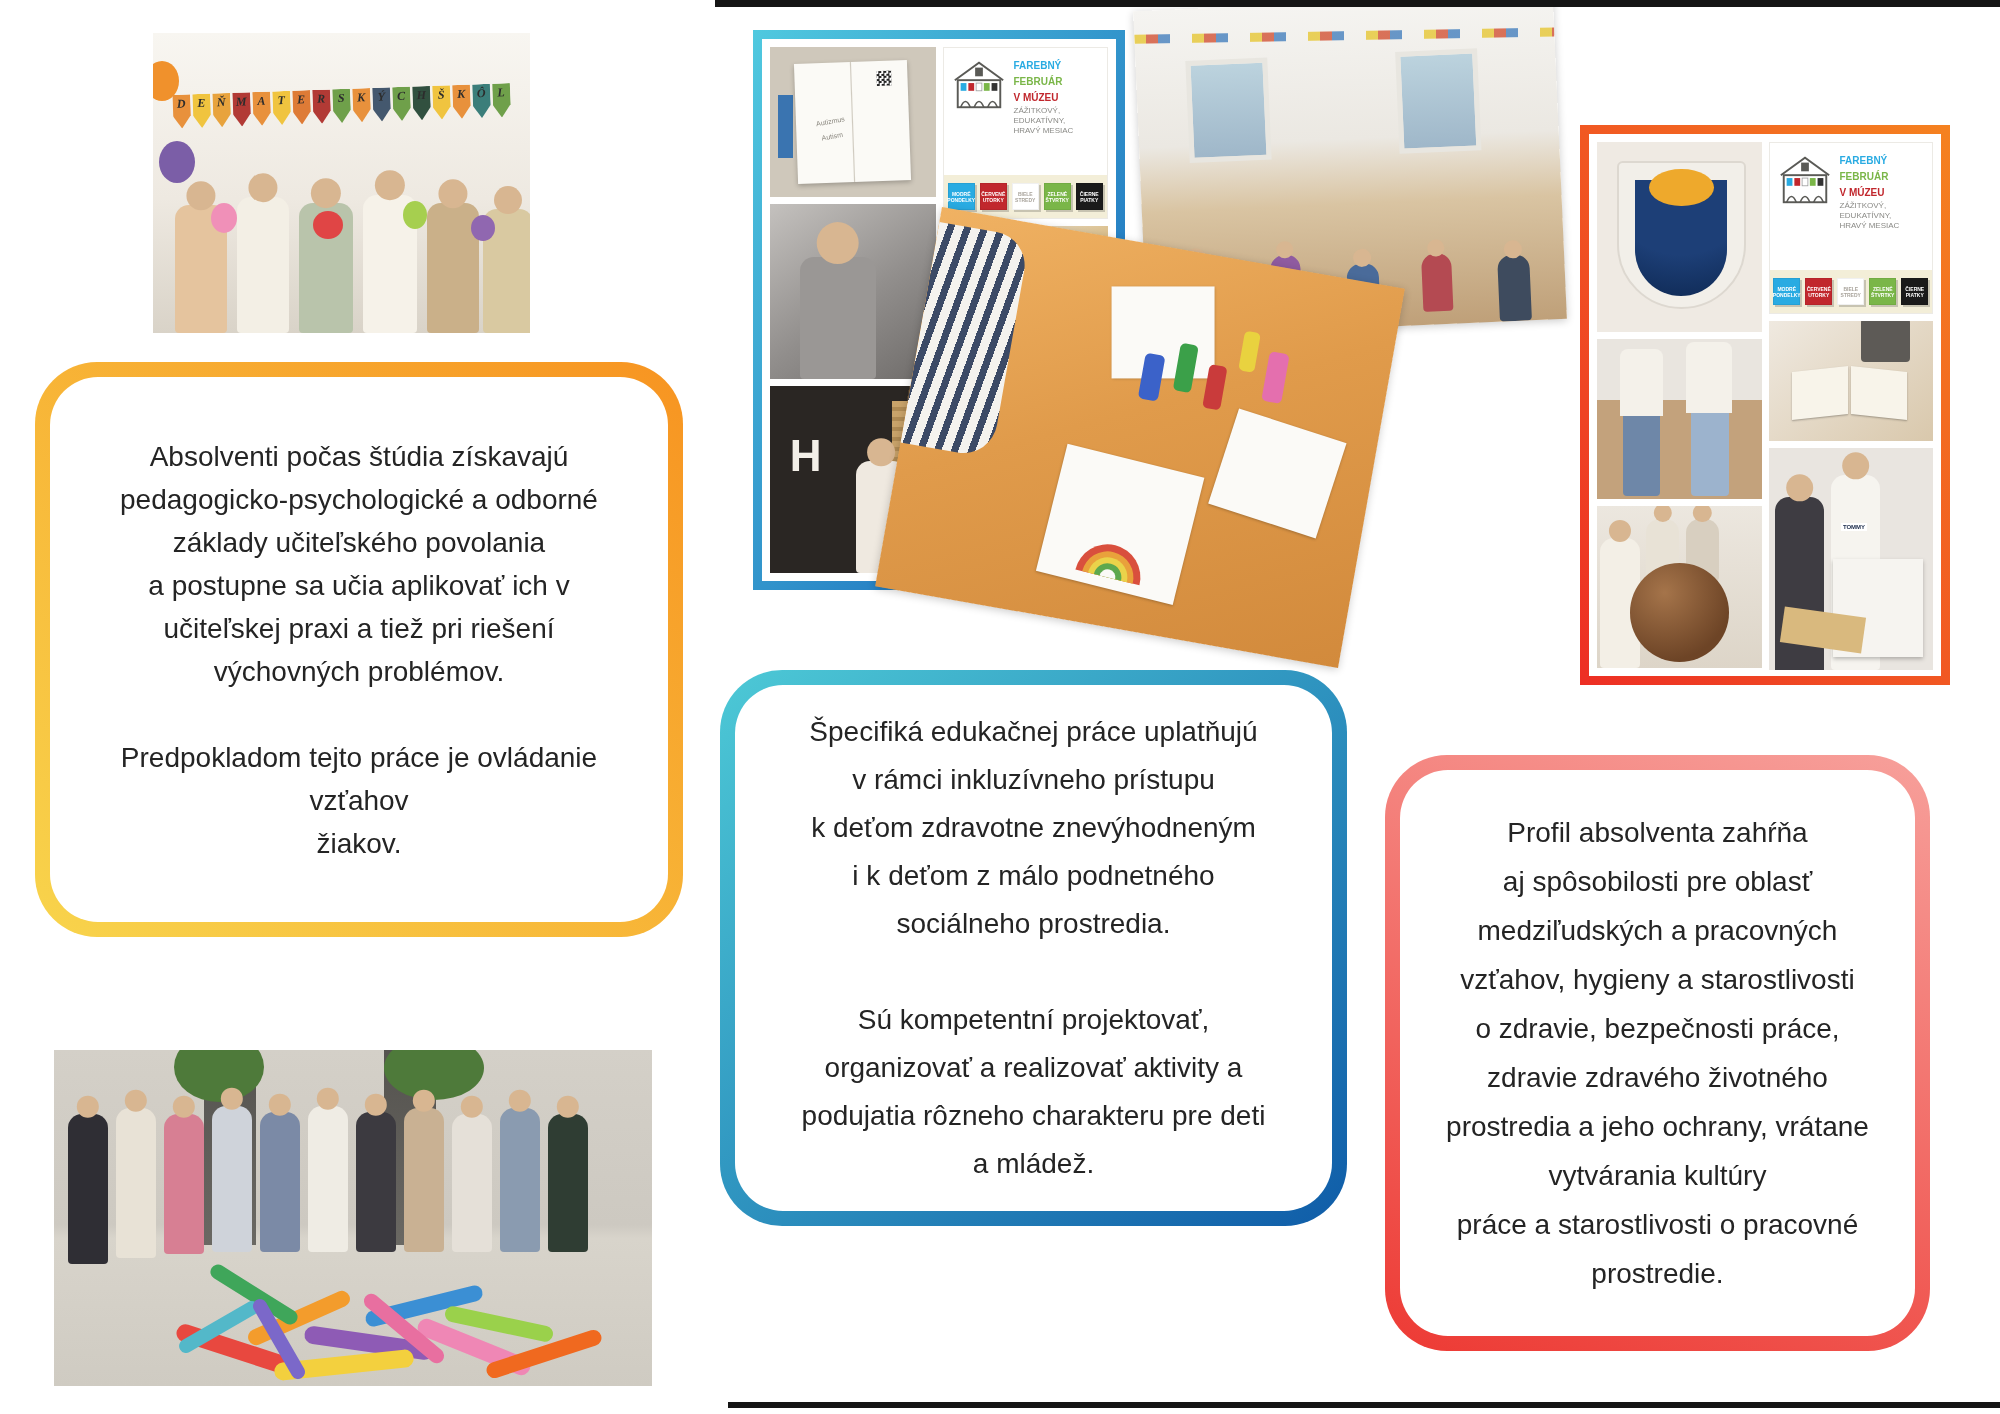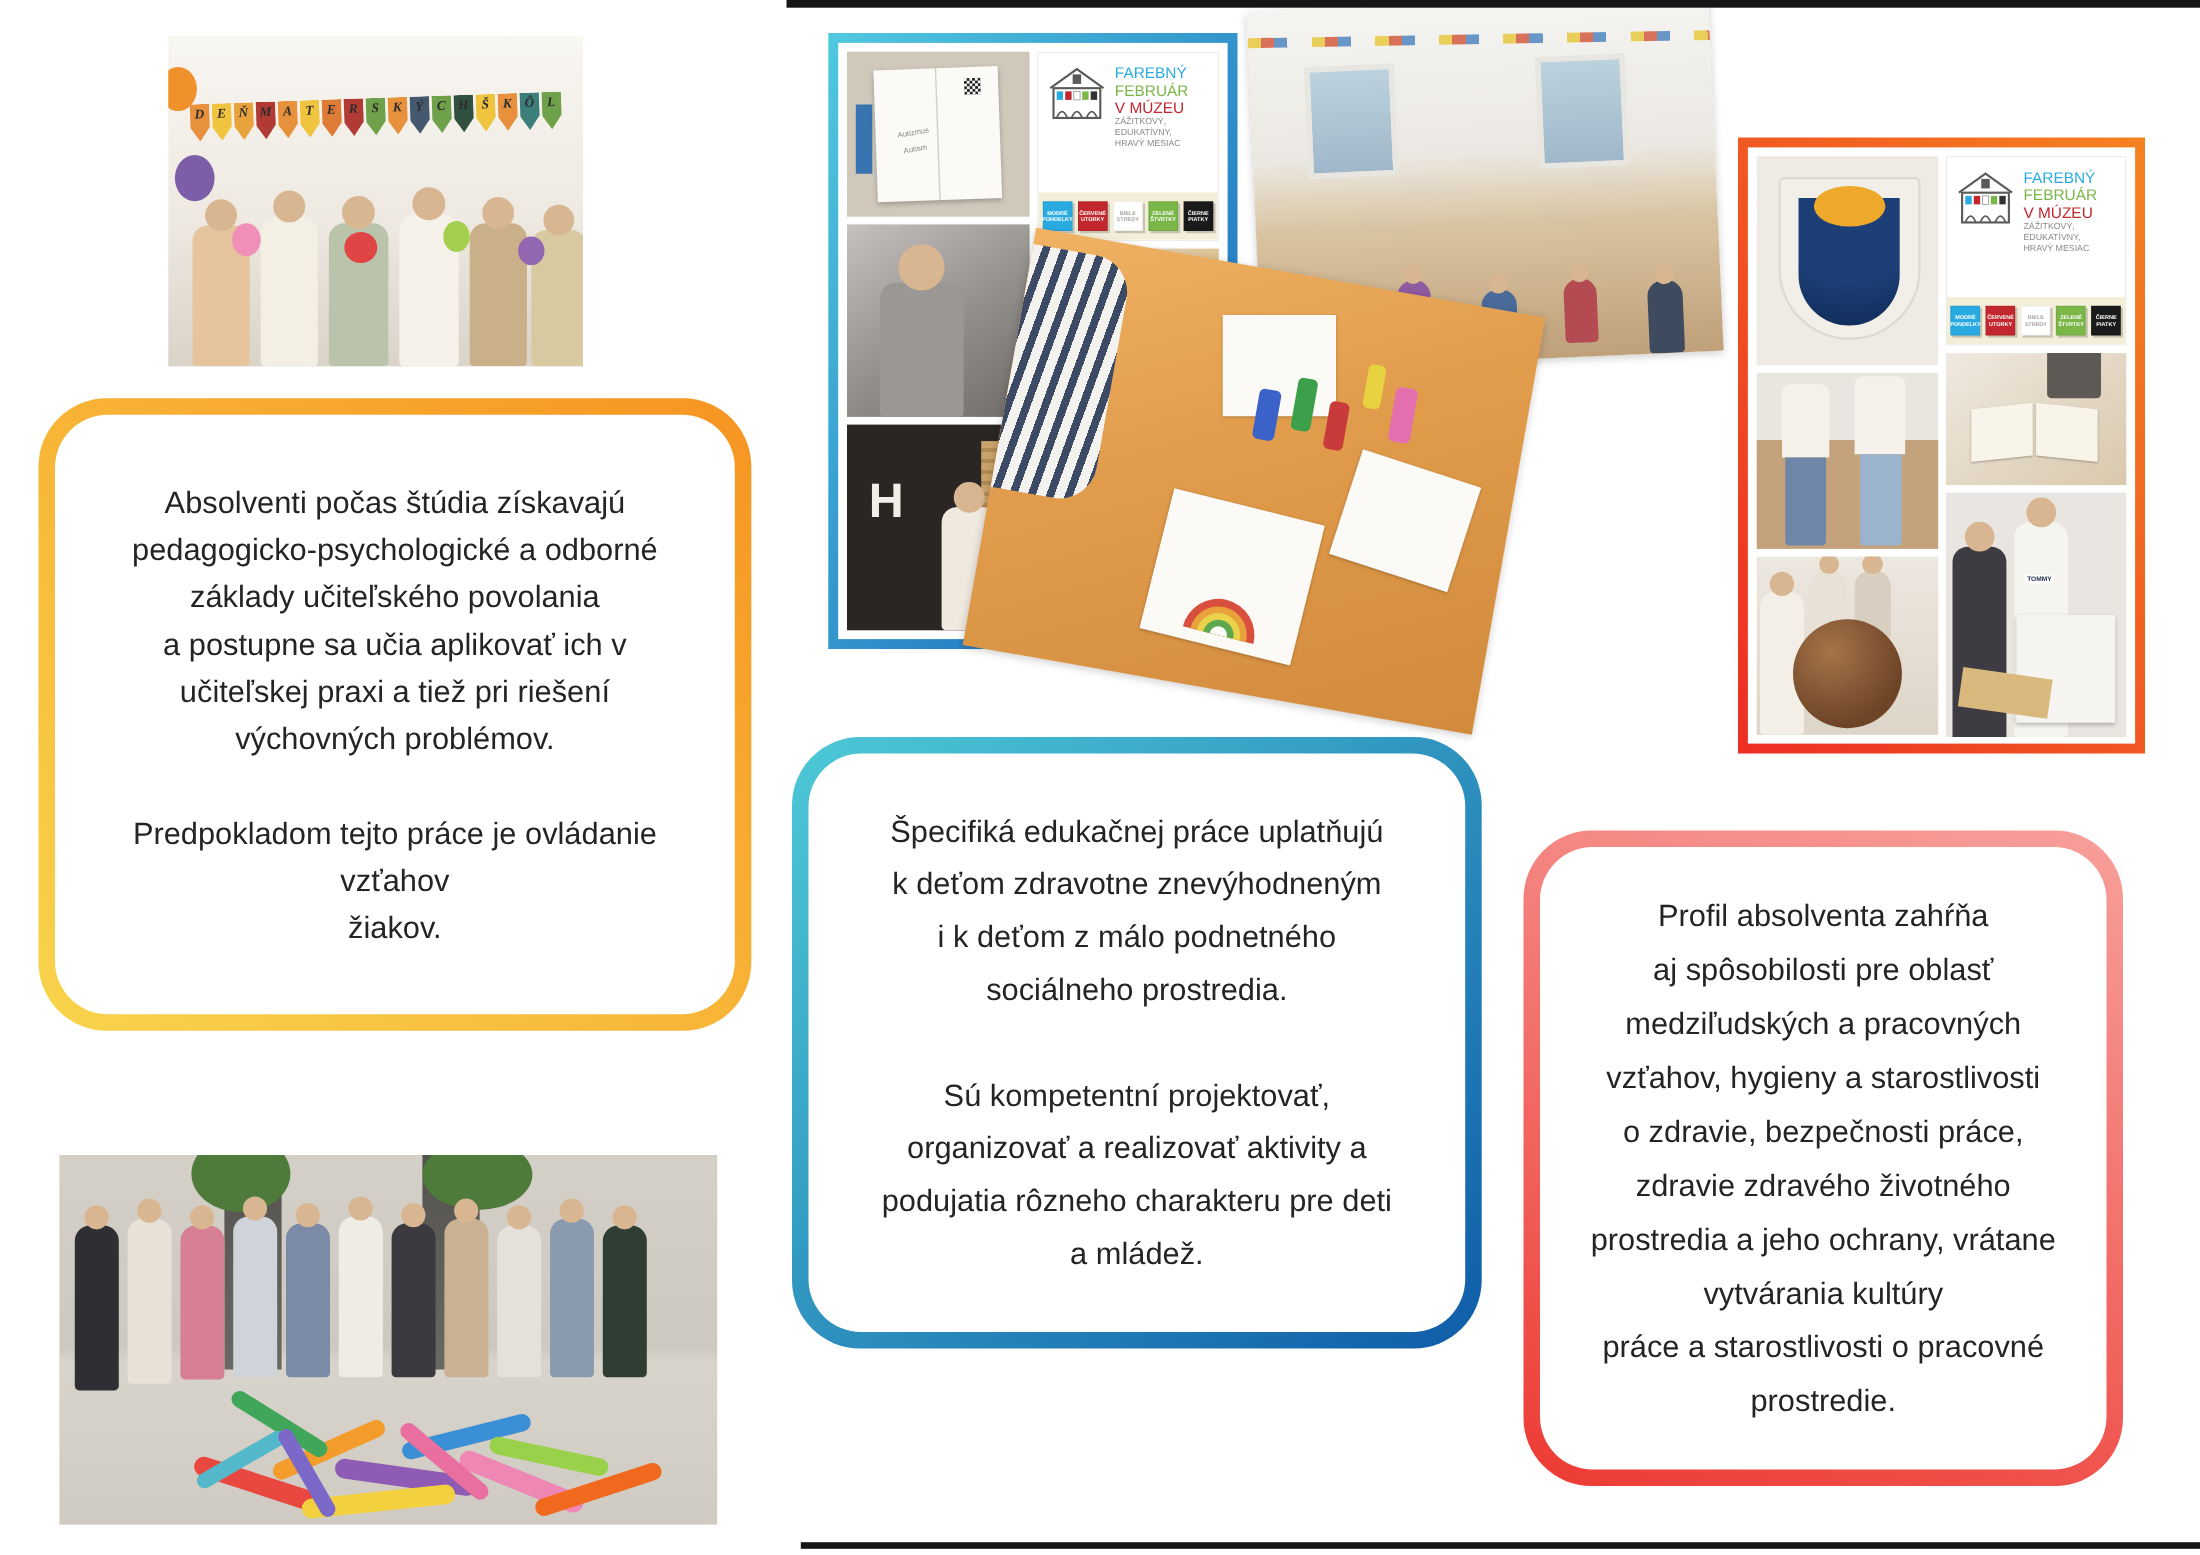--- a/index.html
+++ b/index.html
@@ -114,21 +114,21 @@
     background:repeating-linear-gradient(100deg,#f4f2ee 0 9px,#3c4a66 9px 16px);}
   .arc{position:absolute;bottom:8%;border-radius:120px 120px 0 0;left:50%;}
   .bot{position:absolute;border-radius:5px;}
 
   
   .slot-poster{background:#fff;border:1px solid #eceae5;}
   .poster{position:absolute;inset:0;display:flex;flex-direction:column;background:#fff;}
   .poster-top{display:flex;gap:6px;padding:10px 4px 6px 6px;align-items:flex-start;flex:1;}
   .house{flex:0 0 auto;}
   .pt1{color:#29abe2;} .pt2{color:#7ab648;} .pt3{color:#c1272d;}
-  .pt1,.pt2,.pt3{font-size:14px;font-weight:normal;line-height:16px;letter-spacing:0;}
+  .pt1,.pt2,.pt3{font-size:10px;font-weight:bold;line-height:16px;letter-spacing:0;}
   .psub{font-size:8px;color:#8a8a86;line-height:10px;}
   .psub:first-of-type{margin-top:4px;}
   .poster-days{background:#f3eed8;display:flex;gap:5px;justify-content:center;align-items:center;
                padding:8px 3px;}
   .day{width:27px;height:27px;display:flex;align-items:center;justify-content:center;
        box-shadow:2px 2px 0 rgba(0,0,0,.18);box-sizing:border-box;border:1px solid rgba(0,0,0,.06);}
   .day b{font-size:5px;line-height:6px;text-align:center;font-weight:bold;}
 </style>
 </head>
 <body>
@@ -367,20 +367,21 @@
     <span class="bot" style="left:55%;top:24%;width:18px;height:48px;background:#3ba049;"></span>
     <span class="bot" style="left:62%;top:28%;width:18px;height:44px;background:#c93b3b;"></span>
     <span class="bot" style="left:74%;top:22%;width:20px;height:50px;background:#e46fae;"></span>
     <span class="bot" style="left:68%;top:18%;width:16px;height:40px;background:#e9d23f;"></span>
   </div>
 
   <div class="gbox box-mid">
     <div class="gbox-inner">
 
     <div class="line">Špecifiká edukačnej práce uplatňujú</div>
+        <div class="line">v rámci inkluzívneho prístupu</div>
         <div class="line">k deťom zdravotne znevýhodneným</div>
         <div class="line">i k deťom z málo podnetného</div>
         <div class="line">sociálneho prostredia.</div>
         <div class="line">&nbsp;</div>
         <div class="line">Sú kompetentní projektovať,</div>
         <div class="line">organizovať  a realizovať aktivity a</div>
         <div class="line">podujatia rôzneho charakteru pre deti</div>
         <div class="line">a mládež.</div>
       </div>
   </div>

